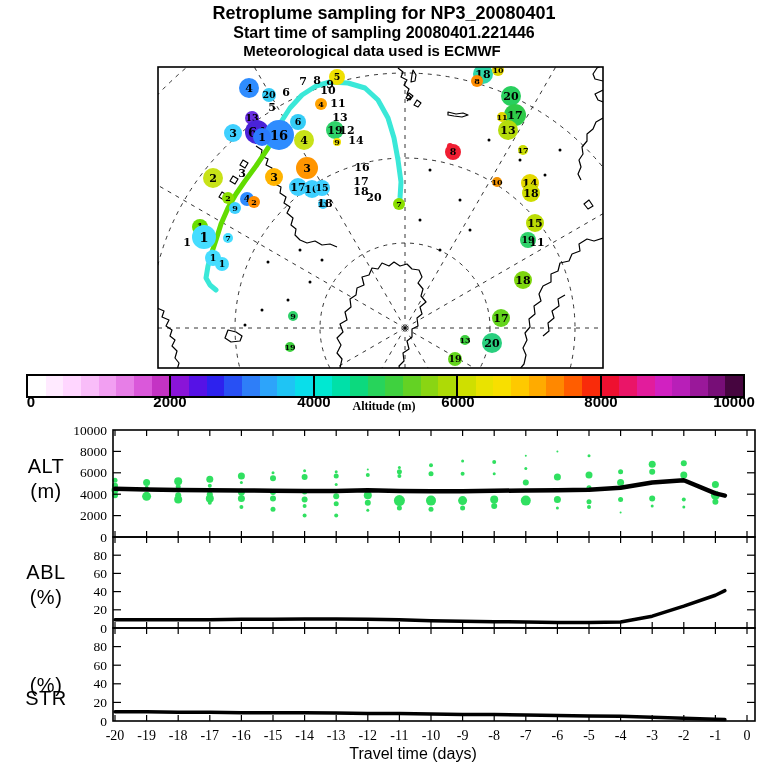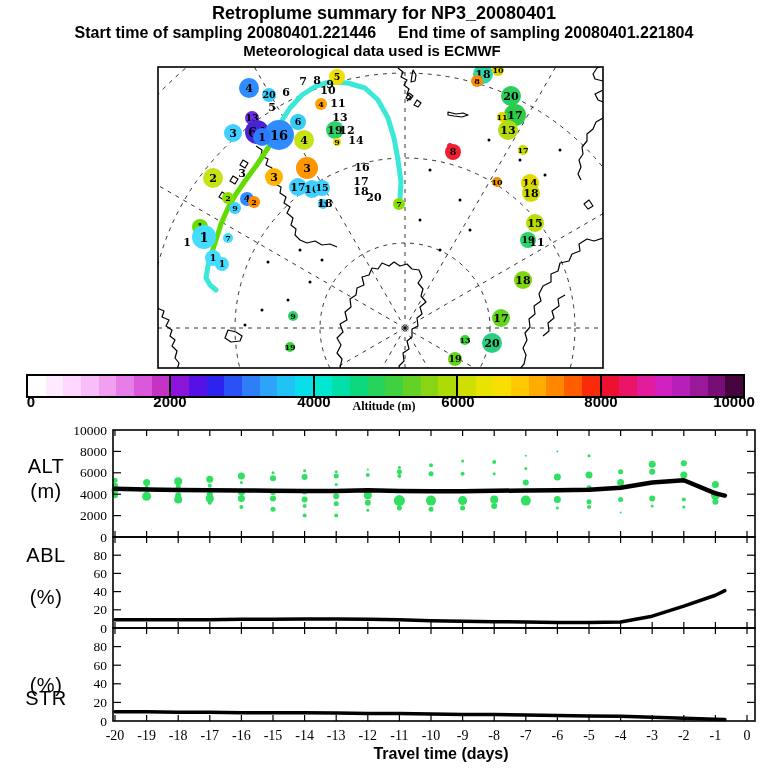--- a/index.html
+++ b/index.html
@@ -8,31 +8,30 @@
   .title{top:3px;left:0;width:768px;text-align:center;font-size:18px;font-weight:bold;}
   .subline{top:24px;left:0;width:768px;display:flex;justify-content:center;gap:22px;font-size:16px;font-weight:bold;white-space:nowrap;}
   .metline{top:42px;left:0;width:744px;text-align:center;font-size:15px;font-weight:bold;}
   #map-svg{left:157px;top:66px;}
   #colorbar{left:26px;top:374px;width:715px;height:20px;border:2px solid #000;display:flex;}
   .cbcell{flex:1 1 auto;height:100%;}
   .cbt{top:393px;transform:translateX(-50%);font-size:15px;font-weight:bold;}
   .cbt0{left:31px;} .cbt1{left:170px;} .cbt2{left:314px;} .cbt3{left:458px;} .cbt4{left:601px;} .cbt5{left:734px;}
   .cb-label{top:399px;left:384px;transform:translateX(-50%);font-family:"Liberation Serif",serif;font-size:12px;font-weight:bold;}
   .plabel{left:0;width:92px;text-align:center;font-size:20px;font-weight:normal;letter-spacing:0.5px;}
-  .pl-alt1{top:455px;} .pl-alt2{top:480px;} .pl-abl1{top:544px;} .pl-abl2{top:586px;} .pl-str1{top:649px;margin-top:38px;} .pl-str2{top:674px;}
+  .pl-alt1{top:455px;} .pl-alt2{top:480px;} .pl-abl1{top:561px;} .pl-abl2{top:586px;} .pl-str1{top:649px;margin-top:38px;} .pl-str2{top:674px;}
   #panels-svg{left:0;top:425px;}
-  .xlabel{top:745px;left:413px;transform:translateX(-50%);font-size:16px;font-weight:bold;white-space:nowrap;margin-left:28px;}
+  .xlabel{top:745px;left:413px;transform:translateX(-50%);font-size:16px;font-weight:normal;white-space:nowrap;}
 </style>
 </head>
 <body>
 
-<div class="abs title">Retroplume summary for NP3_20080401</div>
+<div class="abs title">Retroplume sampling for NP3_20080401</div>
 <div class="abs subline">
   <span>Start time of sampling 20080401.221446</span>
-  <span>End time of sampling 20080401.221804</span>
 </div>
 <div class="abs metline">Meteorological data used is ECMWF</div>
 
 <svg id="map-svg" class="abs" width="447" height="303" viewBox="157 66 447 303">
   <defs>
     <clipPath id="mapclip">
         <rect x="158" y="67" width="445" height="301"></rect>
       </clipPath>
   </defs>
   <rect x="158" y="67" width="445" height="301" fill="#ffffff" stroke="none"></rect>

